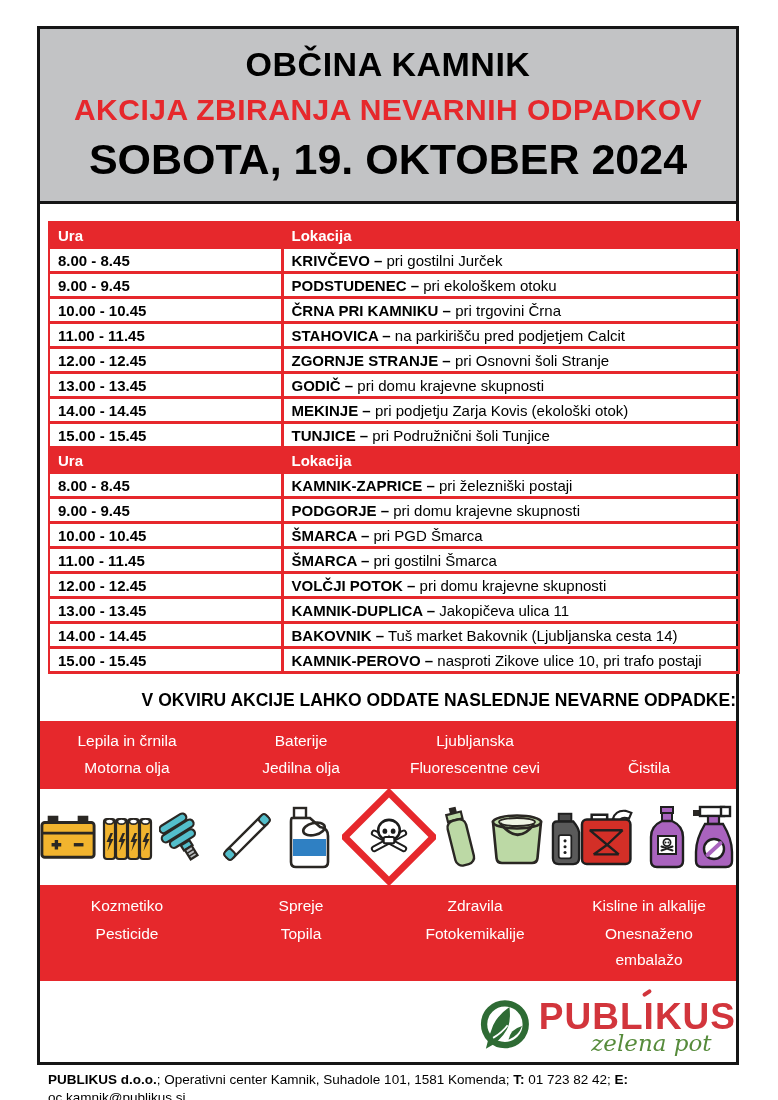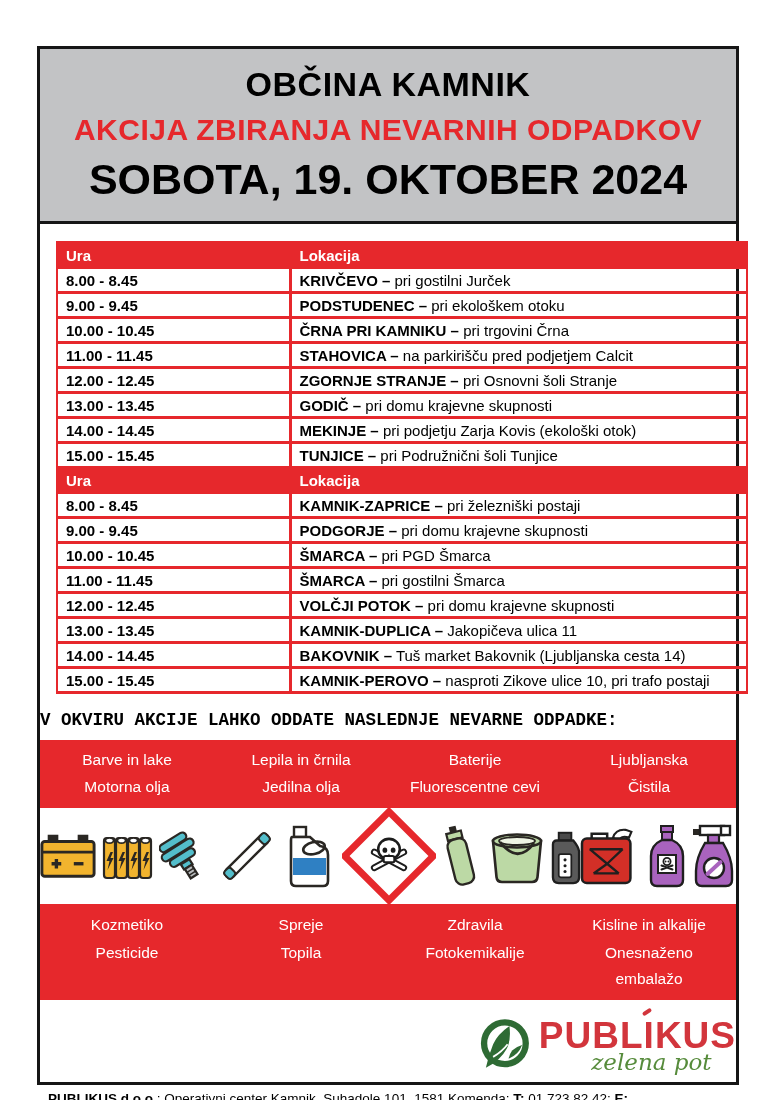--- a/index.html
+++ b/index.html
@@ -4,39 +4,39 @@
 <style>
   :root{
     --red:#e6282c; --dark:#231f1e; --gray-h:#c2c3c5;
     --yellow:#f2b42e; --teal:#53becb; --green-l:#bcd9a5;
     --blue:#2f80c3; --purple:#a963be;
     --logo-green:#2e6b34; --logo-red:#d2353c;
   }
   *{box-sizing:border-box;margin:0;padding:0}
   html,body{width:778px;height:1100px;background:#fff;
     font-family:"Liberation Sans","DejaVu Sans",sans-serif;color:#000;}
-  .sheet{position:absolute;left:37px;top:46px;width:702px;height:1039px;
+  .sheet{position:absolute;left:37px;top:26px;width:702px;height:1039px;
     border:3px solid #161616;background:#fff;display:flex;flex-direction:column;}
   
   .masthead{background:var(--gray-h);border-bottom:3px solid #161616;
     text-align:center;padding:16px 0 17px;}
   .masthead .muni{font-size:34px;font-weight:bold;letter-spacing:.5px;}
   .masthead .campaign{font-size:30px;font-weight:bold;color:var(--red);margin-top:9px;letter-spacing:.5px;}
   .masthead .date{font-size:43px;font-weight:bold;margin-top:8px;}
   
-  table.sched{border-collapse:collapse;margin:17px 16px 0;width:calc(100% - 4px);
+  table.sched{border-collapse:collapse;margin:17px 8px 0;width:calc(100% - 4px);
     border-left:2px solid var(--red);border-right:2px solid var(--red);}
   table.sched tr{height:25px;}
   table.sched td{border-top:3px solid var(--red);border-bottom:3px solid var(--red);
     font-size:15px;padding:0 4px 0 8px;vertical-align:middle;white-space:nowrap;}
   td.time{width:233px;font-weight:bold;border-right:3px solid var(--red);}
   tr.rowhdr td{background:var(--red);color:#fff;font-weight:bold;}
   td.loc b{font-weight:bold;}
   
-  .waste-heading{text-align:left;font-weight:bold;font-size:17.5px;margin:16px 0 10px;font-family:Liberation Mono, monospace;}
+  .waste-heading{text-align:right;font-weight:bold;font-size:17.5px;margin:16px 0 10px;}
   .banner{background:var(--red);color:#fff;padding:6px 0 8px;}
   .banner .brow{display:grid;grid-template-columns:repeat(4,1fr);}
   .banner .bcell{text-align:center;font-size:15.5px;line-height:27px;white-space:pre-line;}
   .banner2 .bcell{line-height:26px;padding-top:2px;}
   
   .icons{height:107px;display:flex;align-items:center;justify-content:center;gap:5px;background:#fff;}
   .icons svg{display:block;flex:0 0 auto;}
   
   .logoblock{display:flex;align-items:center;justify-content:flex-end;margin-top:17px;}
   .logotext{margin-left:6px;text-align:center;}
@@ -135,21 +135,20 @@
       <td class="time">15.00 - 15.45</td>
       <td class="loc"><b>KAMNIK-PEROVO –</b> <span>nasproti Zikove ulice 10, pri trafo postaji</span></td>
     </tr>
   </tbody>
     </table>
 
   <div class="waste-heading">V OKVIRU AKCIJE LAHKO ODDATE NASLEDNJE NEVARNE ODPADKE:</div>
 
   <div class="banner banner1">
     <div class="brow">
-      <span class="bcell">Barve in lake</span>
       <span class="bcell">Lepila in črnila</span>
       <span class="bcell">Baterije</span>
       <span class="bcell">Ljubljanska</span>
     </div>
     <div class="brow">
       <span class="bcell">Motorna olja</span>
       <span class="bcell">Jedilna olja</span>
       <span class="bcell">Fluorescentne cevi</span>
       <span class="bcell">Čistila</span>
     </div>

